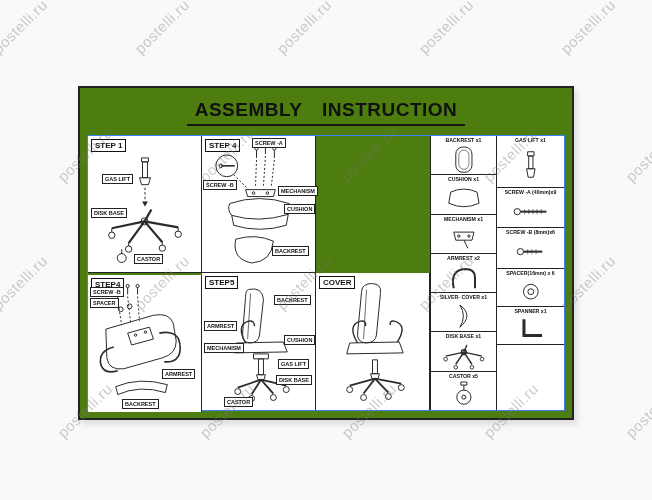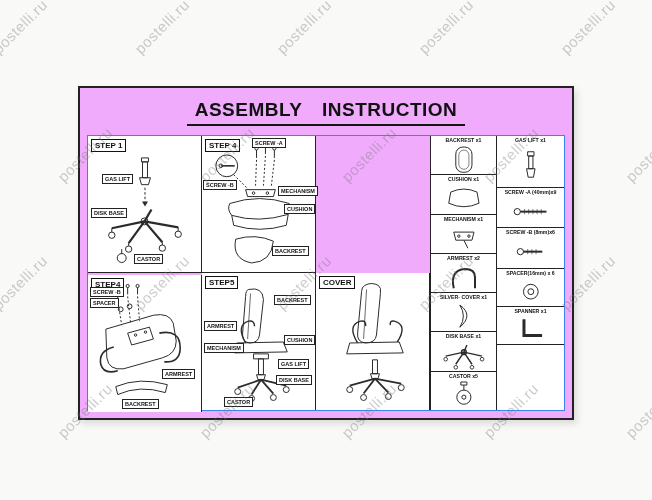--- a/index.html
+++ b/index.html
@@ -1,21 +1,21 @@
 <!DOCTYPE html>
 <html><head>
 <meta charset="utf-8">
 <style>
   html,body { margin:0; padding:0; }
   .page { position:relative; width:652px; height:500px; background:#f9f9f8; overflow:hidden;
           font-family:"Liberation Sans", sans-serif; }
   #watermarks { position:absolute; inset:0; z-index:5; pointer-events:none; }
   .wm { position:absolute; transform:rotate(-45deg); font-size:15px; color:rgba(120,120,120,0.38);
         letter-spacing:.5px; white-space:nowrap; }
-  .sheet { position:absolute; left:78px; top:86px; width:492px; height:330px; background:#f0abfc;
+  .sheet { position:absolute; left:78px; top:86px; width:492px; height:330px; background:#4d7c0f;
            border:2px solid #222; box-shadow:3px 4px 7px rgba(0,0,0,0.12); }
   .title-wrap { position:absolute; top:11px; left:0; width:100%; text-align:center; }
   .title-wrap span { display:inline-block; font-weight:bold; font-size:19px; letter-spacing:.5px;
            word-spacing:14px; border-bottom:2px solid #161616; padding:0 8px 3px; color:#111; }
   .content { position:absolute; left:7px; top:47px; width:476px; height:274px; border:1px solid #3b82f6; }
   .panel { position:absolute; box-sizing:border-box; background:#fff; }
   #p1 { left:0;   top:0;   width:114px; height:137px; border-right:1px solid #222; border-bottom:1px solid #222; }
   #p2 { left:114px;top:0;  width:114px; height:137px; border-right:1px solid #222; border-bottom:1px solid #222; }
   #p3 { left:228px;top:0;  width:114px; height:137px; border-right:1px solid #222; border-bottom:1px solid #222; }
   #p4 { left:0;   top:139px;width:114px; height:137px; border-right:1px solid #222; }

